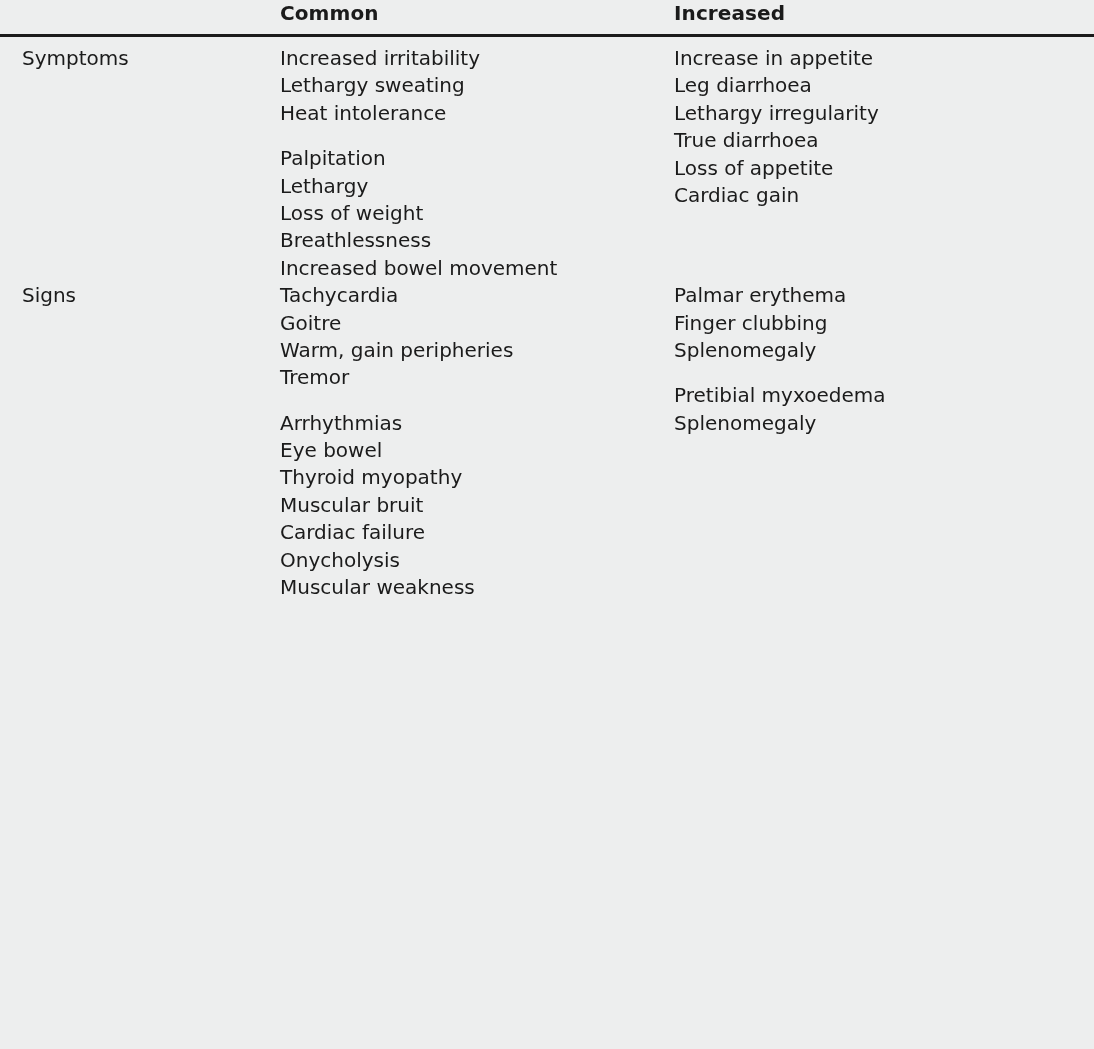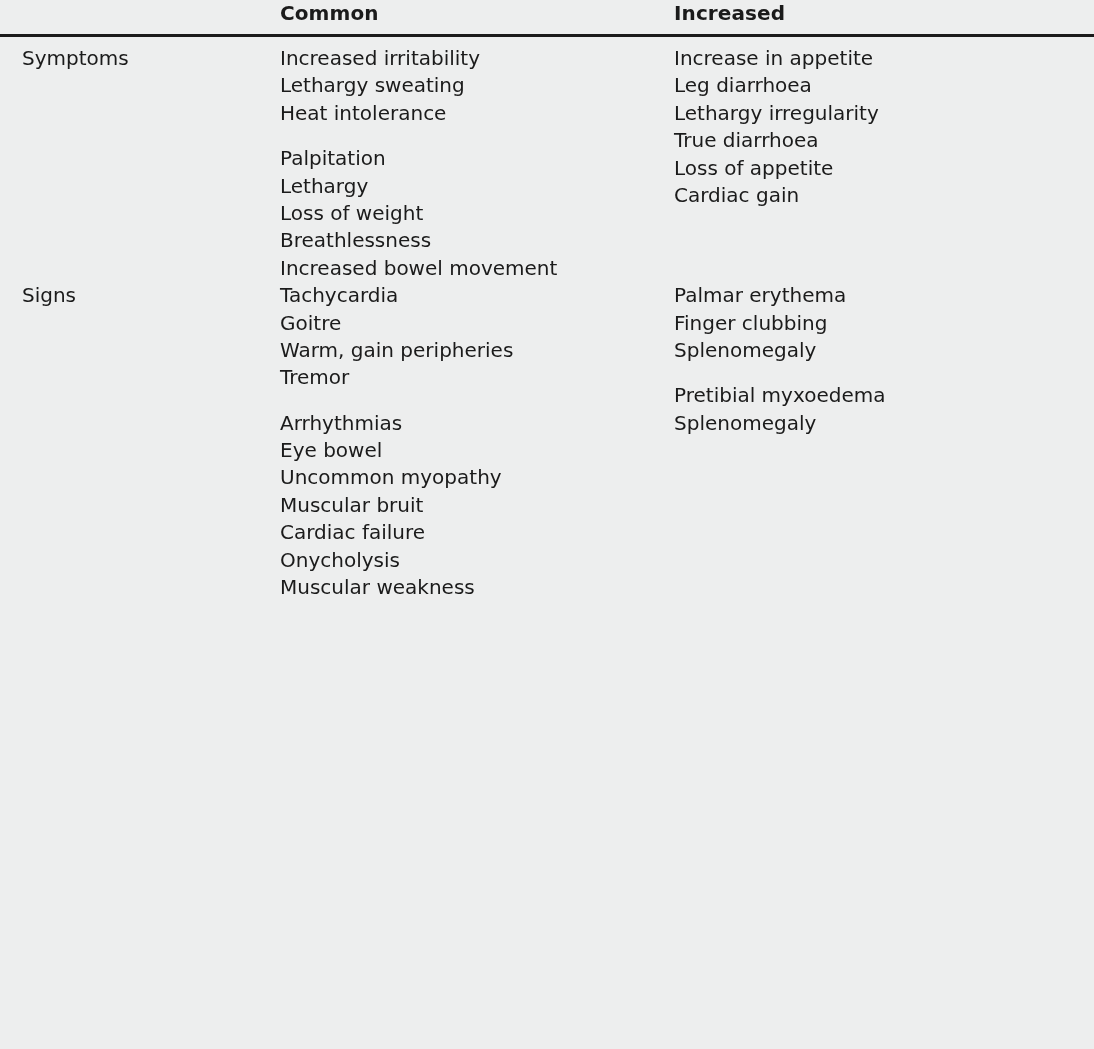--- a/index.html
+++ b/index.html
@@ -129,21 +129,21 @@
         <td class="cell-category">Signs</td>
         <td class="cell-common">
           <ul class="item-list">
             <li>Tachycardia</li>
             <li>Goitre</li>
             <li>Warm, gain peripheries</li>
             <li>Tremor</li>
             <li class="spacer"></li>
             <li>Arrhythmias</li>
             <li>Eye bowel</li>
-            <li>Uncommon myopathy</li>
+            <li>Thyroid myopathy</li>
             <li>Muscular bruit</li>
             <li>Cardiac failure</li>
             <li>Onycholysis</li>
             <li>Muscular weakness</li>
           </ul>
         </td>
         <td class="cell-uncommon">
           <ul class="item-list">
             <li>Palmar erythema</li>
             <li>Finger clubbing</li>

